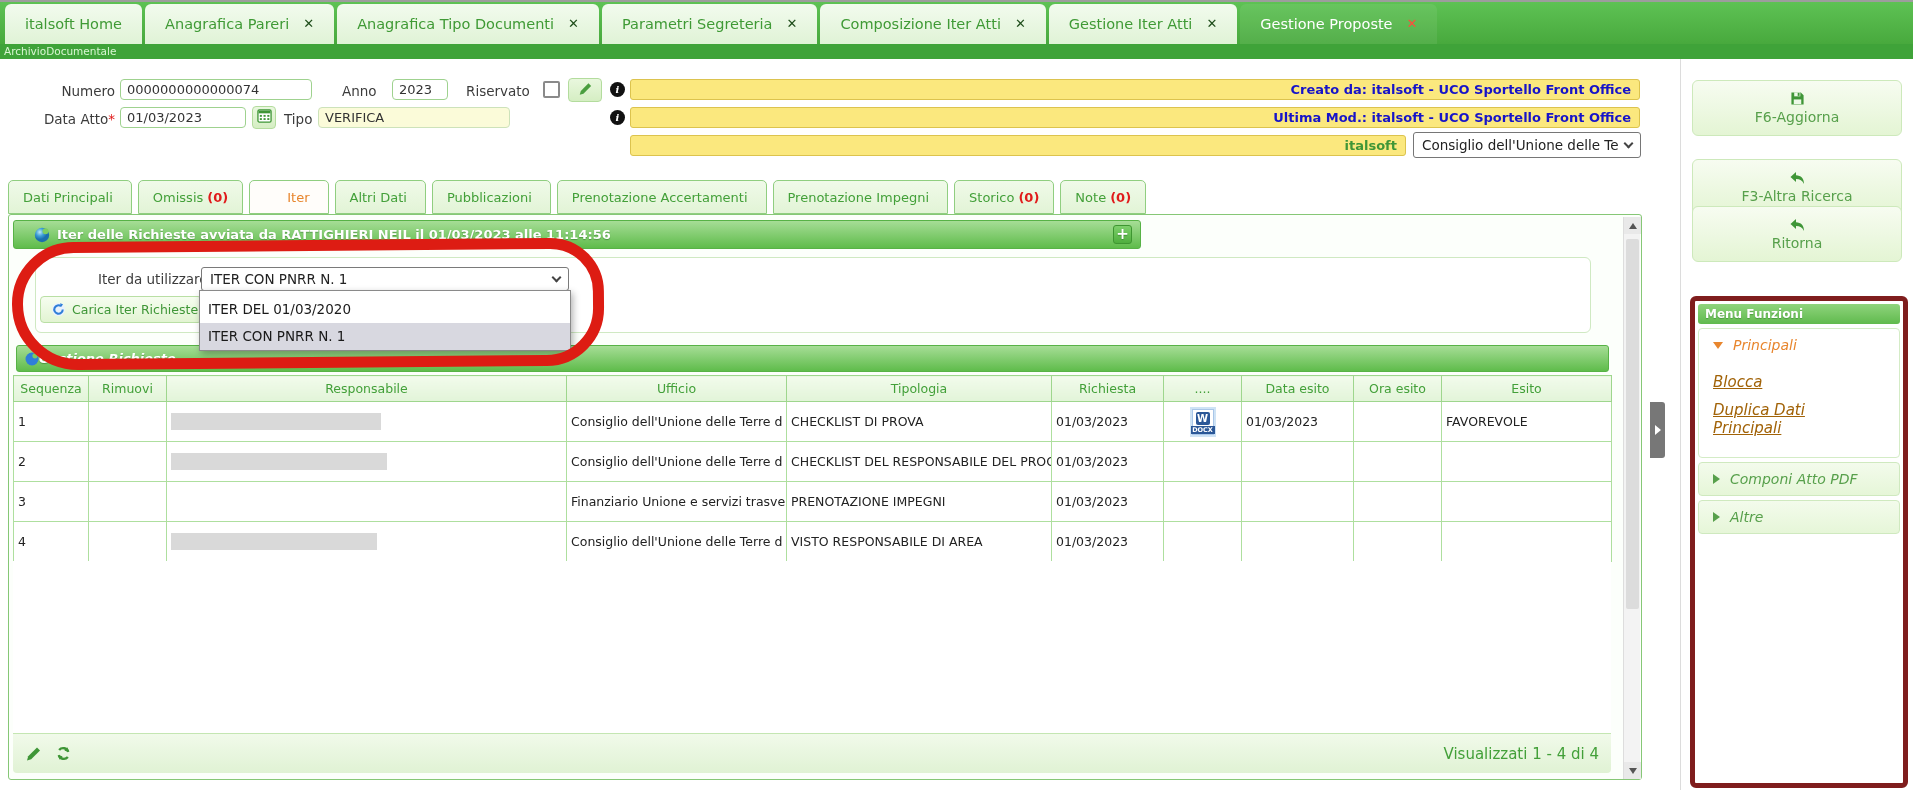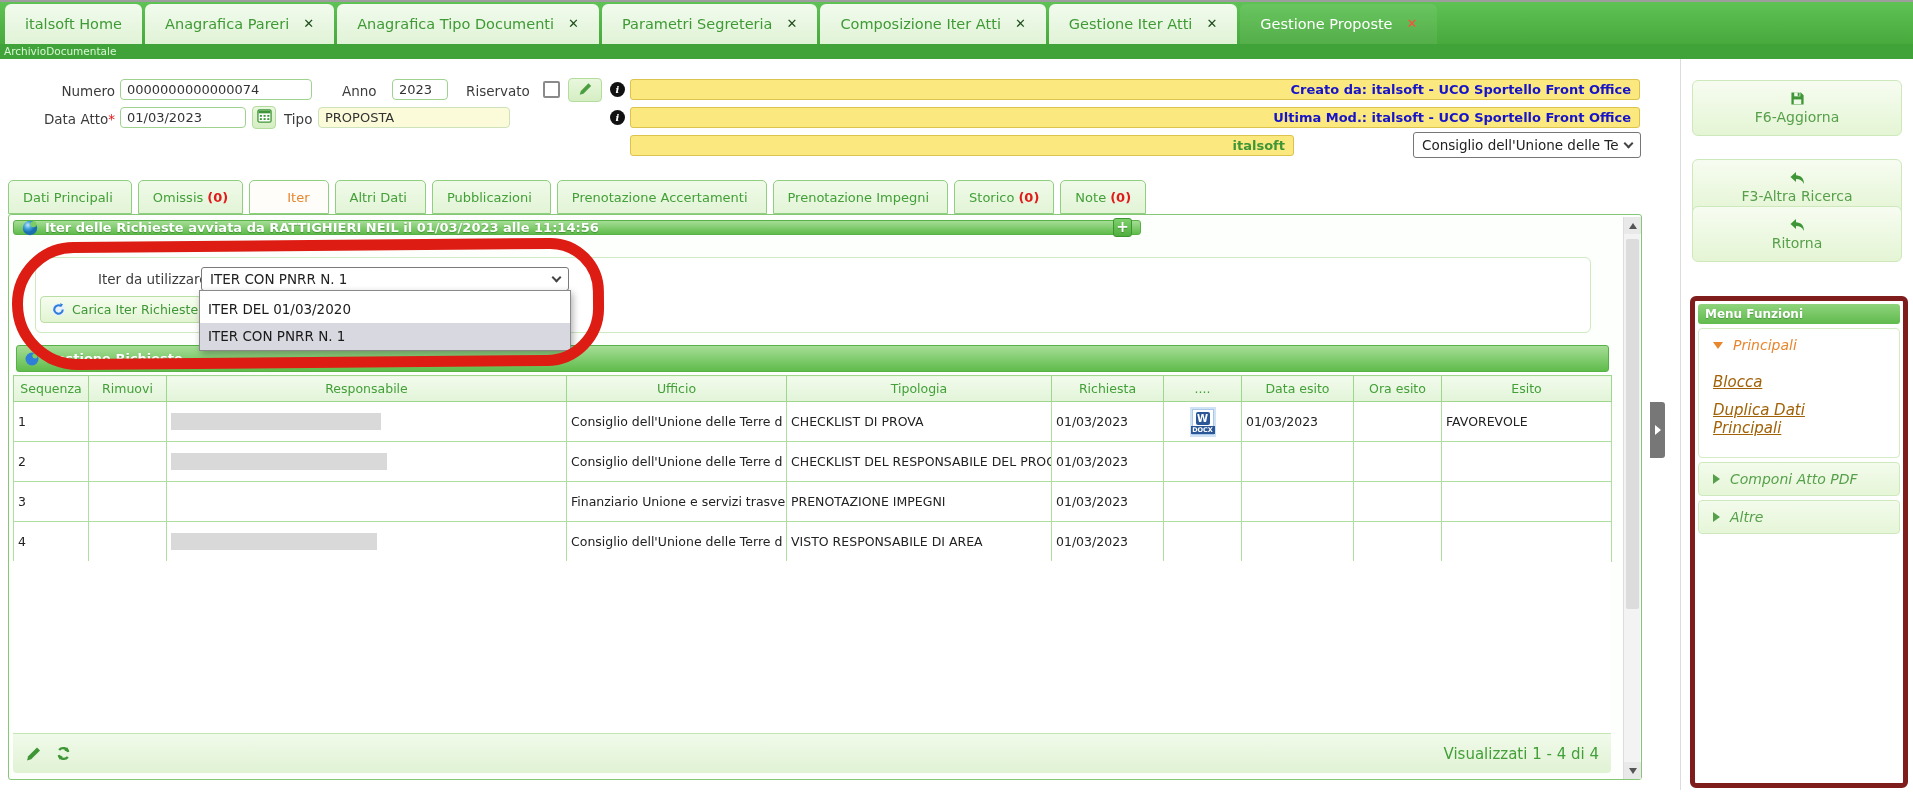--- a/index.html
+++ b/index.html
@@ -192,25 +192,25 @@
             <rect x="3" y="7.4" width="2.2" height="2"></rect>
             <rect x="7" y="7.4" width="2.2" height="2"></rect>
             <rect x="11" y="7.4" width="2.2" height="2"></rect>
             <rect x="3" y="10.8" width="2.2" height="2"></rect>
             <rect x="7" y="10.8" width="2.2" height="2"></rect>
             <rect x="11" y="10.8" width="2.2" height="2"></rect>
           </g>
         </svg></span>
   </div>
   <div class="abs flabel" style="left:284px;top:111px;">Tipo</div>
-  <div class="abs tinput pale" style="left:318px;top:107px;width:192px;height:21px;">PROPOSTA</div>
+  <div class="abs tinput pale" style="left:318px;top:107px;width:192px;height:21px;">VERIFICA</div>
   <div class="abs infoi" style="left:610px;top:110px;">i</div>
   <div class="abs ybox" style="left:630px;top:107px;width:1010px;height:21px;">Ultima Mod.: italsoft - UCO Sportello Front Office</div>
 
-  <div class="abs ybox green" style="left:630px;top:135px;width:664px;height:21px;">italsoft</div>
+  <div class="abs ybox green" style="left:630px;top:135px;width:776px;height:21px;">italsoft</div>
   <div class="abs selectbox" style="left:1413px;top:132px;width:228px;height:26px;">
     <span style="overflow:hidden;">Consiglio dell'Unione delle Te</span>
     <span class="chev"></span>
   </div>
 
   <div class="abs stabs">
     <div class="stab">
         <span>Dati Principali</span>
         <span class="cnt"></span>
       </div>
@@ -243,21 +243,21 @@
         <span class="cnt">(0)</span>
       </div>
     <div class="stab">
         <span>Note</span>
         <span class="cnt">(0)</span>
       </div>
   </div>
 
   <div class="abs panel">
 
-    <div class="abs band" style="left:4px;top:5px;width:1128px;height:15px;">
+    <div class="abs band" style="left:4px;top:5px;width:1128px;height:29px;padding-left:12px;">
       <span style="margin-left:8px;display:flex;">
         <svg width="16" height="16">
             <defs>
               <radialGradient id="g1" cx="35%" cy="30%">
                 <stop offset="0%" stop-color="#bfe9f7"></stop>
                 <stop offset="55%" stop-color="#3f9fd8"></stop>
                 <stop offset="100%" stop-color="#1b6fae"></stop>
               </radialGradient>
             </defs>
             <circle cx="8" cy="8" r="7.2" fill="url(#g1)"></circle>
@@ -286,21 +286,21 @@
       </div>
     </div>
 
     <div class="abs band" style="left:7px;top:130px;width:1593px;height:27px;">
       <span style="margin-left:8px;display:flex;">
         <svg width="14" height="14">
             <circle cx="7" cy="7" r="6.5" fill="#2f7ed8"></circle>
             <circle cx="10" cy="3.8" r="2.6" fill="#7ccc62"></circle>
           </svg>
       </span>
-      <span style="margin-left:7px;">Gestione Richieste</span>
+      <span style="font-style:italic;">Gestione Richieste</span>
     </div>
 
     <table class="grid abs" style="left:4px;top:160px;">
       <colgroup>
         <col style="width:75px">
           <col style="width:78px">
           <col style="width:400px">
           <col style="width:220px">
         <col style="width:265px">
           <col style="width:112px">

